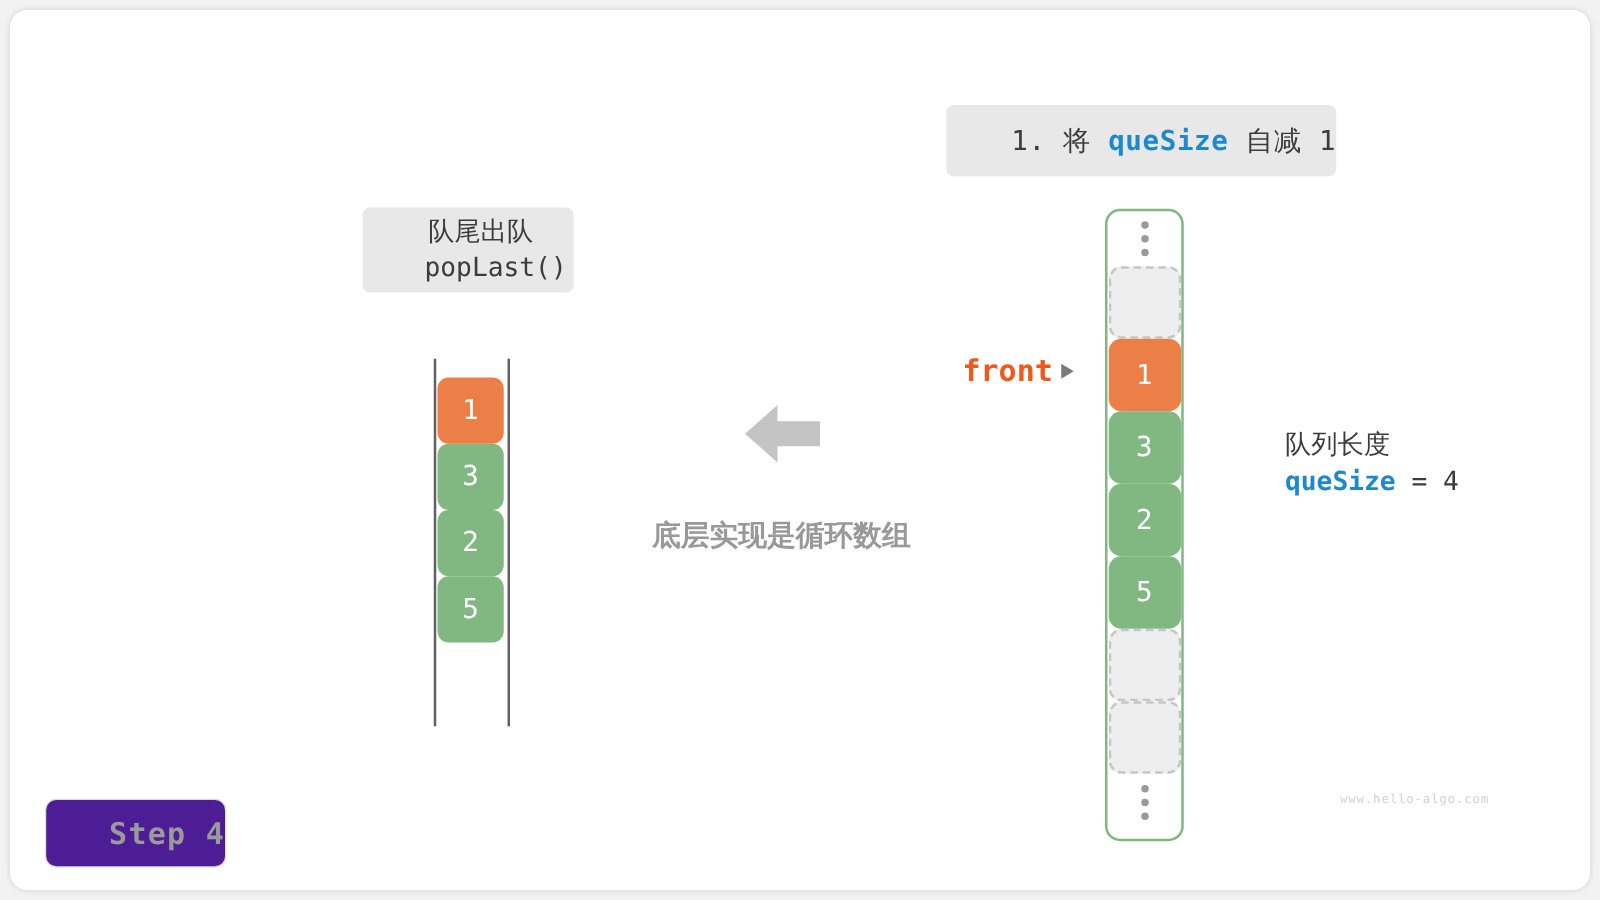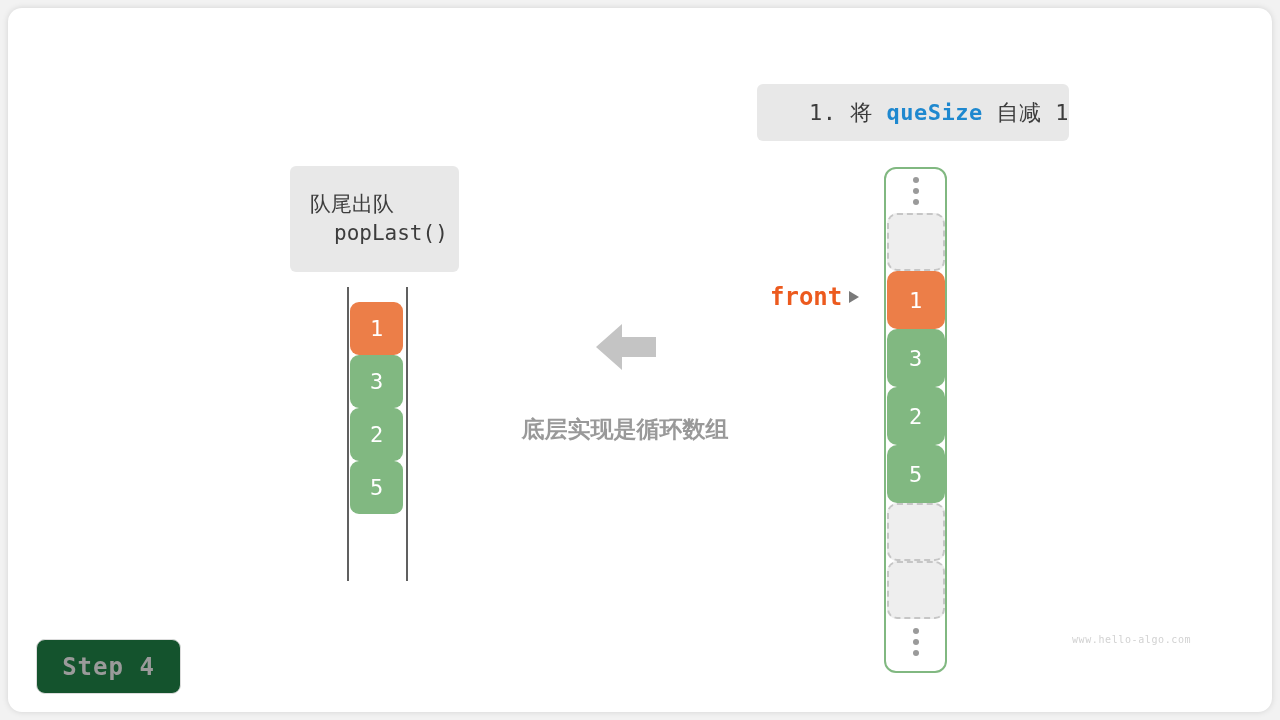--- a/index.html
+++ b/index.html
@@ -60,23 +60,23 @@
     color: #1e88cf;
     font-weight: bold;
     font-family: "DejaVu Sans Mono", "Liberation Mono", monospace;
   }
 
   
   #op-label {
     left: 290px;
     top: 166px;
     width: 169px;
-    height: 106px;
+    height: 68px;
     padding-left: 20px;
-    align-items: flex-start;
+    align-items: center;
     row-gap: 4px;
   }
   #op-label .cn {
     font-size: 21px;
     color: #3c3c3c;
     line-height: 1.2;
   }
   #op-label .code {
     font-size: 21px;
     color: #3c3c3c;
@@ -233,26 +233,26 @@
     font-family: "DejaVu Sans Mono", "Liberation Mono", monospace;
   }
 
   
   #step-badge {
     position: absolute;
     left: 36px;
     top: 639px;
     width: 145px;
     height: 55px;
-    background: #14532d;
+    background: #4c1d95;
     border: 1px solid #dcdcdc;
     border-radius: 9px;
     display: flex;
     align-items: center;
-    justify-content: center;
+    justify-content: flex-end;
     box-sizing: border-box;
   }
   #step-badge span {
     font-size: 24px;
     font-weight: bold;
     color: #9a9a9a;
     letter-spacing: 1px;
     font-family: "DejaVu Sans Mono", "Liberation Mono", monospace;
   }
 
@@ -319,19 +319,23 @@
         <i></i>
         <i></i>
       </div>
   </div>
 
   <div id="front-pointer">
     <span class="lbl">front</span>
     <span class="tip"></span>
   </div>
 
+  <div id="size-note">
+    <div class="cn">队列长度</div>
+    <div class="code"><span class="kw-blue">queSize</span><span> = </span><span>4</span></div>
+  </div>
 
   <div id="step-badge">
     <span>Step 4</span>
   </div>
 
   <div id="watermark">www.hello-algo.com</div>
 </div>
 
 </body></html>

